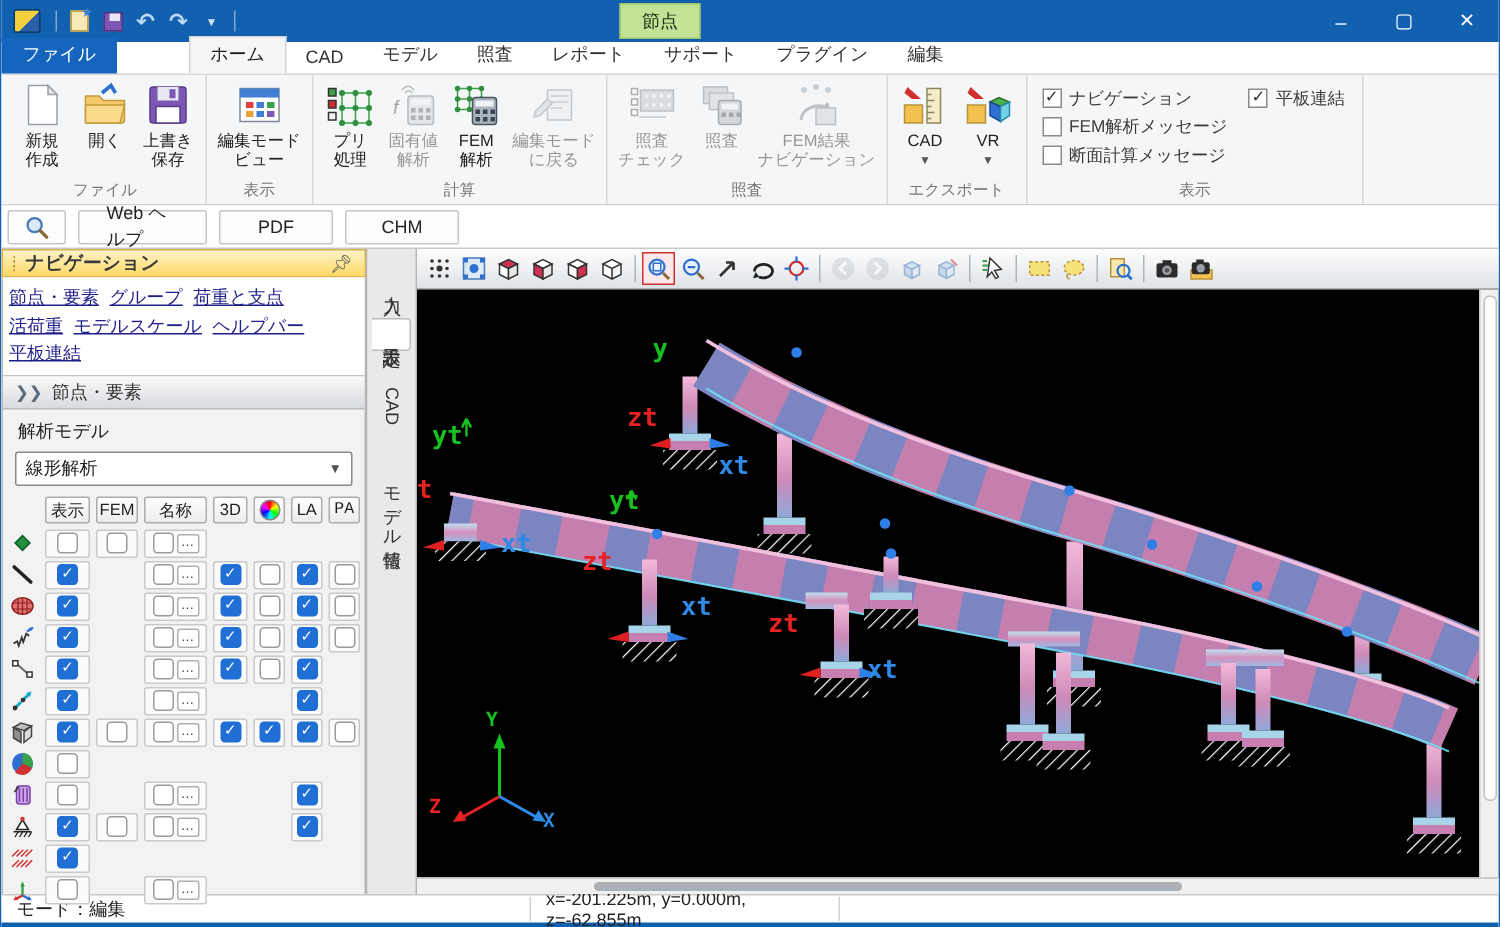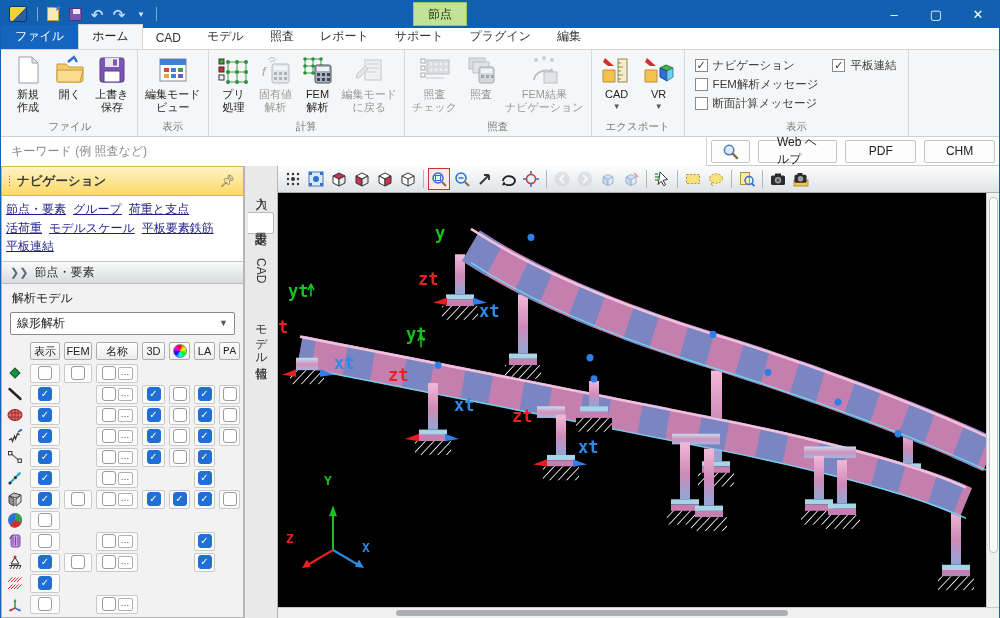--- a/index.html
+++ b/index.html
@@ -19,21 +19,21 @@
   .qat-undo { color:#bfd8f2; font-weight:bold; font-size:15px; line-height:1; }
   #ctx-badge { background:#c2e396; color:#1d2b10; padding:3px 14px; font-size:12px; margin-left:252px; height:24px; display:flex; align-items:center; border:1px solid #9fc26d; }
   #title-text { margin-left:14px; font-size:12.5px; white-space:nowrap; }
   #win-controls { margin-left:auto; display:flex; height:28px; }
   .win-btn { width:42px; height:28px; display:flex; align-items:center; justify-content:center; font-size:13px; color:#fff; }
 
   
   #tabrow { height:22px; background:#fff; display:flex; align-items:flex-end; border-bottom:1px solid #d5d5d5; flex:0 0 auto; }
   .tab { padding:3px 13px 4px 13px; font-size:12px; color:#333; cursor:default; }
   .tab.file { background:#1565be; color:#fff; padding:3px 14px 4px 14px; }
-  .tab.active { background:#f5f6f7; border:1px solid #d5d5d5; border-bottom:none; color:#1a1a1a; }
+  .tab.active { background:#f5f6f7; border:1px solid #d5d5d5; border-bottom:none; color:#1a1a1a;margin-left:48px; }
 
   
   #ribbon { height:87px; background:#f5f6f7; display:flex; align-items:stretch; border-bottom:1px solid #d0d0d0; flex:0 0 auto; padding-left:2px; }
   .rgroup { display:flex; flex-direction:column; border-right:1px solid #d8d8d8; padding:2px 4px 0 4px; }
   .ritems { display:flex; flex:1; align-items:flex-start; }
   .rlabel { text-align:center; font-size:10.5px; color:#777; padding:1px 0 2px 0; }
   .rbtn { display:flex; flex-direction:column; align-items:center; min-width:42px; padding:2px 3px; }
   .rbtn .ricon { width:32px; height:32px; }
   .rbtn .ricon svg { width:32px; height:32px; display:block; }
   .rbtn .rtext { font-size:11px; line-height:1.15; text-align:center; white-space:pre-line; margin-top:2px; color:#222; }
@@ -406,42 +406,41 @@
               <span class="box">✓</span>
               <span>平板連結</span>
             </div>
           </div>
         </div>
         <div class="rlabel">表示</div>
       </div>
     </div>
 
   <div id="helpbar">
-    <input id="search-input" placeholder="キーワード (例 照査など)" style="">
     <div class="hb-btn" id="search-btn">
       <svg viewBox="0 0 18 18" width="17" height="17">
           <circle cx="7.5" cy="7.5" r="5" fill="#dce9f7" stroke="#4a7ab8" stroke-width="1.6"></circle>
           <path d="M11.5 11.5l4.5 4.5" stroke="#8a6a3a" stroke-width="2.4" stroke-linecap="round"></path>
         </svg>
     </div>
     <div class="hb-btn" style="width:86px">Web ヘルプ</div>
     <div class="hb-btn" style="width:76px">PDF</div>
     <div class="hb-btn" style="width:76px">CHM</div>
   </div>
 
   <div id="main">
 
     <div id="leftpanel">
       <div id="navheader">
         <div id="nav-handle">⋮<br>⋮</div>
         <div id="nav-title">ナビゲーション</div>
         <div id="pin-icon">📌︎</div>
       </div>
       <div id="navbody">
-        <div id="navlinks"><span>節点・要素</span><span>グループ</span><span>荷重と支点</span><span>活荷重</span><span>モデルスケール</span><span>平板要素鉄筋</span><span>平板連結</span></div>
+        <div id="navlinks"><span>節点・要素</span><span>グループ</span><span>荷重と支点</span><span>活荷重</span><span>モデルスケール</span><span>ヘルプバー</span><span>平板連結</span></div>
         <div id="navsection">
           <span class="chev">❯❯</span>
           <span>節点・要素</span>
         </div>
         <div id="model-label">解析モデル</div>
         <div id="model-select">
           <span>線形解析</span>
           <span class="chev">▼</span>
         </div>
         <div id="navtable">
@@ -1304,13 +1303,19 @@
           <div class="vlabel sm" style="left: 46px; top: 280px; color: rgb(23, 194, 30);">Y</div>
           <div class="vlabel sm" style="left: 8px; top: 338px; color: rgb(232, 34, 34);">Z</div>
           <div class="vlabel sm" style="left: 84px; top: 347px; color: rgb(46, 138, 230);">X</div>
         </div>
       <div id="hscroll">
           <div class="thumb"></div>
         </div>
     </div>
   </div>
 
+  <div id="statusbar">
+    <div id="status-mode">モード：編集</div>
+    <div class="st-sep"></div>
+    <div id="status-coords">x=-201.225m, y=0.000m, z=-62.855m</div>
+    <div class="st-sep"></div>
+  </div>
 </div>
 
 </body></html>

